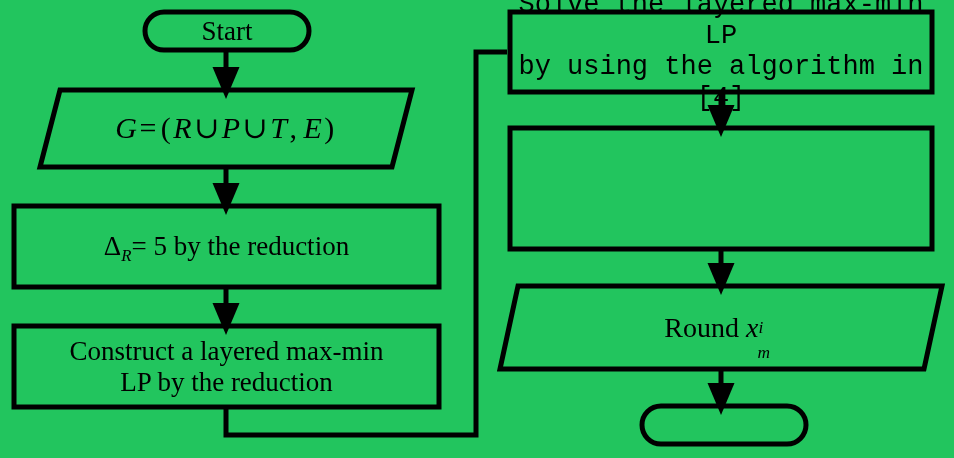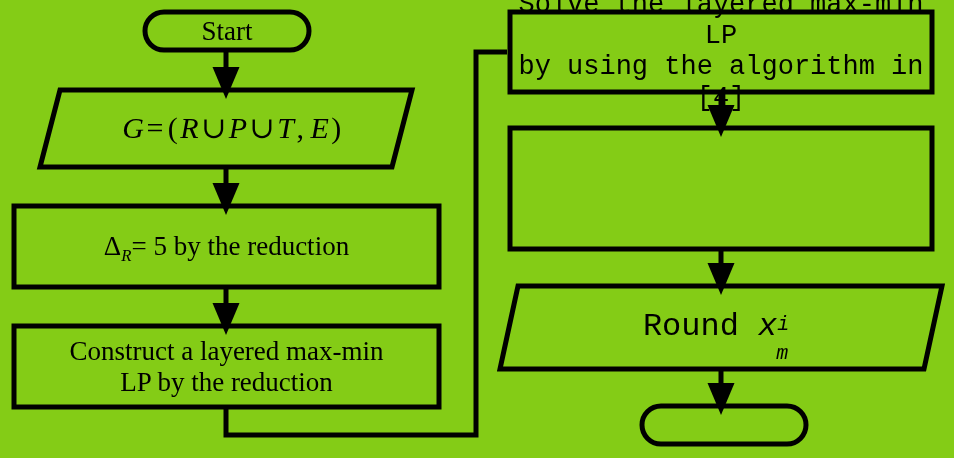--- a/index.html
+++ b/index.html
@@ -4,21 +4,21 @@
 <style>
   html, body {
     margin: 0;
     padding: 0;
     background: #ffffff;
   }
   #flowchart-root {
     position: relative;
     width: 954px;
     height: 458px;
-    background: #84cc16;
+    background: #22c55e;
     overflow: hidden;
     font-family: "Liberation Serif", "DejaVu Serif", serif;
     color: #000000;
   }
   #flow-svg {
     position: absolute;
     left: 0;
     top: 0;
     width: 954px;
     height: 458px;
@@ -29,21 +29,21 @@
     align-items: center;
     justify-content: center;
     text-align: center;
     line-height: 1.14;
     color: #000;
     pointer-events: none;
     white-space: pre-line;
   }
   .terminator-label { font-size: 27px; }
   .process-label { font-size: 27px; }
-  .io-label { font-size: 32px; font-family: Liberation Mono, monospace; }
+  .io-label { font-size: 28px; }
   .math {
     font-family: "Liberation Serif", "DejaVu Serif", serif;
     font-style: italic;
     font-size: 30px;
     letter-spacing: 0.5px;
   }
   .math .op {
     font-style: normal;
     padding: 0 2px;
   }
@@ -98,21 +98,21 @@
       <line x1="721" y1="92" x2="721" y2="121" marker-end="url(#arrowhead)"></line>
 
       <line x1="721" y1="249" x2="721" y2="279" marker-end="url(#arrowhead)"></line>
 
       <line x1="721" y1="369" x2="721" y2="399" marker-end="url(#arrowhead)"></line>
     </g>
   </svg>
 
   <div class="node-label terminator-label" style="left:145px; top:12px; width:164px; height:38px;">Start</div>
 
-  <div class="node-label" style="left:47px; top:90px; width:372px; height:77px;text-align:right;">
+  <div class="node-label" style="left:40px; top:90px; width:372px; height:77px;text-align:right;">
     <span class="math"><span class="mathvar">G</span><span class="op">=</span><span class="op">(</span><span class="mathvar">R</span><span class="op">∪</span><span class="mathvar">P</span><span class="op">∪</span><span class="mathvar">T</span><span class="op">,</span><span class="mathvar" style="padding-left:4px;">E</span><span class="op">)</span></span>
   </div>
 
   <div class="node-label process-label" style="left:14px; top:206px; width:425px; height:81px; flex-direction:column;">
     <span><span>Δ</span><span class="sub-r">R</span><span>= 5 by the reduction</span></span>
   </div>
 
   <div class="node-label process-label" style="left:14px; top:326px; width:425px; height:81px;">Construct a layered max-min
 LP by the reduction</div>
 

